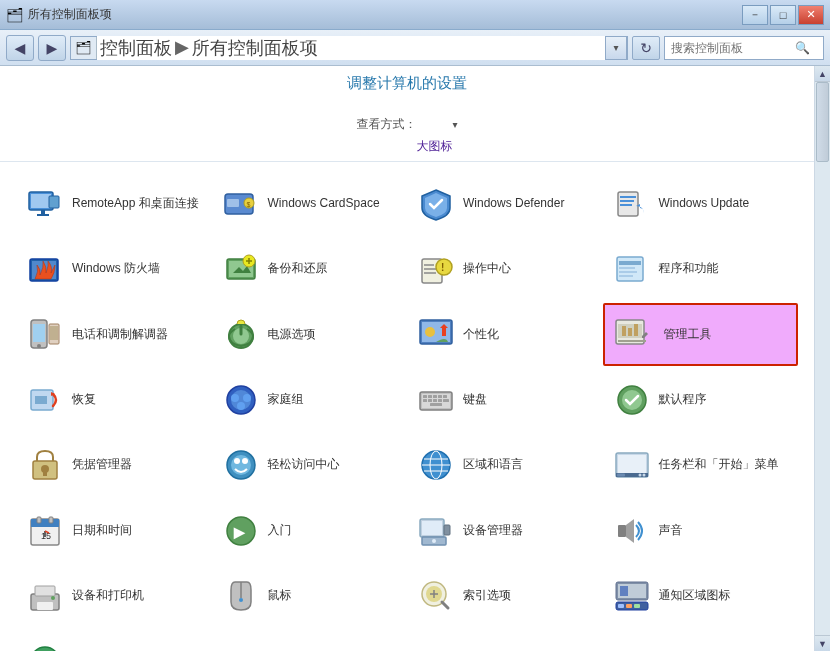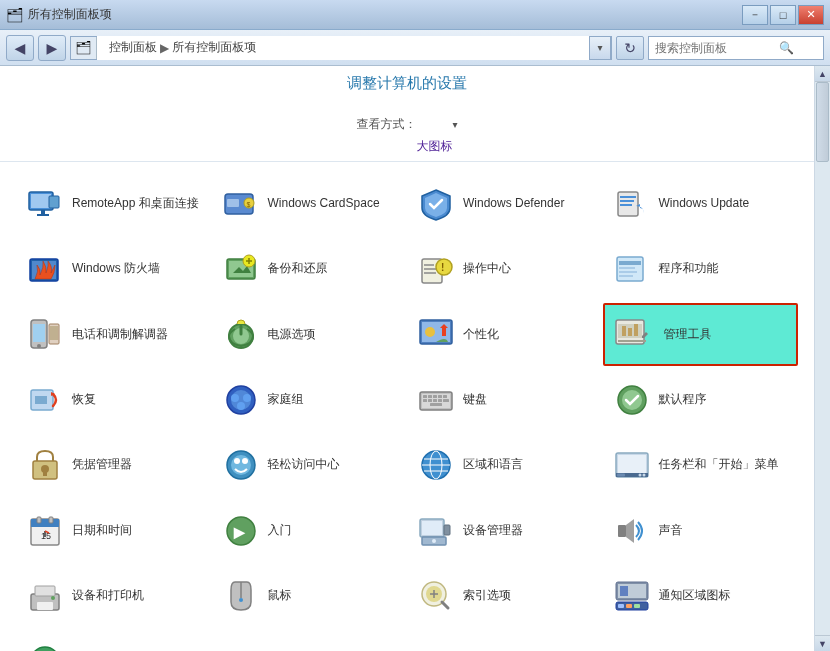--- a/index.html
+++ b/index.html
@@ -63,24 +63,23 @@
       justify-content: center;
       cursor: pointer;
       font-size: 14px;
       color: #446;
     }
     .address-path {
       flex: 1;
       height: 24px;
       border: 1px solid #90aac8;
       background: #fff;
-      padding: 0 12px;
-      display: flex;
-      align-items: center;
-      font-size: 12px;
+      padding: 0 3px;
+      display: flex;
+      font-size: 18px;
       color: #333;
     }
     .address-path .sep { color: #666; margin: 0 3px; }
     .address-path .item { color: #444; }
     .address-dropdown {
       width: 22px;
       height: 24px;
       border: 1px solid #90aac8;
       background: linear-gradient(to bottom, #e8f0f8, #c8d8ec);
       display: flex;
@@ -97,21 +96,21 @@
       border: 1px solid #90aac8;
       border-radius: 2px;
       display: flex;
       align-items: center;
       justify-content: center;
       cursor: pointer;
       font-size: 14px;
       color: #446;
     }
     .search-box {
-      width: 176px;
+      width: 160px;
       height: 24px;
       border: 1px solid #90aac8;
       background: #fff;
       padding: 0 6px;
       display: flex;
       align-items: center;
       gap: 4px;
     }
     .search-box input {
       border: none;
@@ -177,21 +176,21 @@
       display: flex;
       align-items: center;
       gap: 8px;
       padding: 6px 8px;
       cursor: pointer;
       border: 2px solid transparent;
       border-radius: 2px;
     }
     .icon-item.highlighted {
       border: 2px solid #cc2200;
-      background: #5eead4;
+      background: #f0abfc;
       gap: 13px;
     }
 
     .icon-img {
       width: 38px;
       height: 38px;
       flex-shrink: 0;
       display: flex;
       align-items: center;
       justify-content: center;

